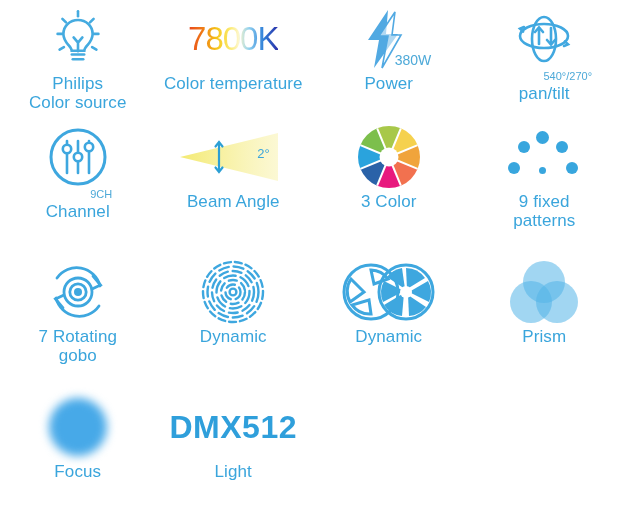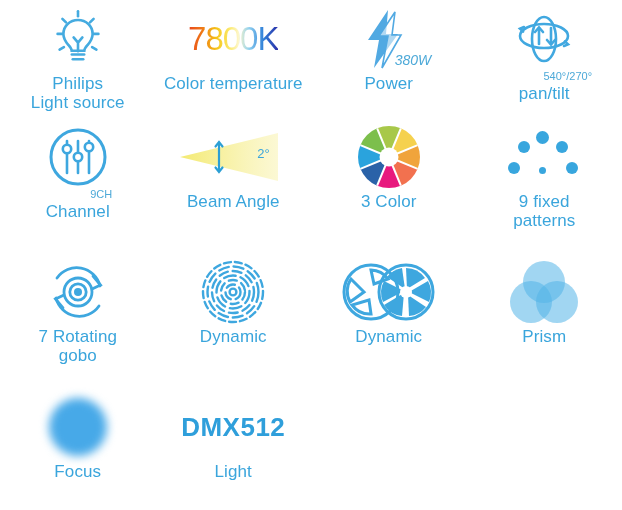--- a/index.html
+++ b/index.html
@@ -60,21 +60,20 @@
     -webkit-text-fill-color:transparent;
   }
 
   
   .power-w{
     position:absolute;
     font-size:14px;
     color:#4da9d8;
     left:calc(50% + 6px);
     bottom:4px;
-    font-style:italic;
   }
 
   
   .beam-deg{
     position:absolute;
     font-size:13px;
     color:#3aa5dc;
     left:calc(50% + 24px);
     top:22px;
   }
@@ -119,21 +118,21 @@
 
   
   .prism{position:relative;width:68px;height:62px;}
   .prism i{
     position:absolute;width:42px;height:42px;border-radius:50%;
     background:#54b4e8;opacity:.55;display:block;
   }
 
   
   .dmx-text{
-    font-size:26px;font-weight:bold;color:#2f9fdb;letter-spacing:.5px;
+    font-size:32px;font-weight:bold;color:#2f9fdb;letter-spacing:.5px;
   }
   svg{display:block;}
 </style>
 </head>
 <body>
 
 <div class="grid">
 
   <div class="cell">
     <div class="icon-wrap">
@@ -143,21 +142,21 @@
           <path d="M29.8 46.5h12.4"></path>
           <path d="M30.8 51.3h10.4"></path>
           <path d="M36 43.2v-8.6l-4.4-5.2M36 34.6l4.4-5.2"></path>
           <path d="M36 3.2v5.1"></path>
           <path d="M15.6 25.9h5M51.4 25.9h5"></path>
           <path d="M20.4 10.8l3.6 3.6M48 14.4l3.6-3.6"></path>
           <path d="M17.6 41.6l4.3-2.5M50.1 39.1l4.3 2.5"></path>
         </g>
       </svg>
     </div>
-    <div class="label"><span>Philips</span><br><span>Light source</span></div>
+    <div class="label"><span>Philips</span><br><span>Color source</span></div>
   </div>
 
   <div class="cell">
     <div class="icon-wrap">
       <span class="ct-text">7800K</span>
     </div>
     <div class="label">Color temperature</div>
   </div>
 
   <div class="cell">

